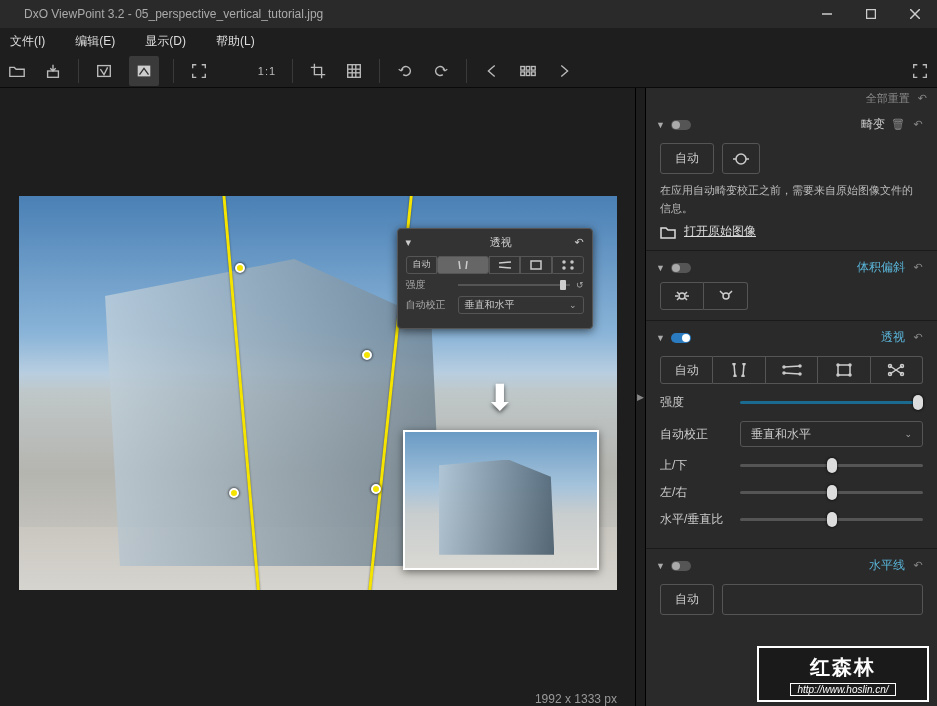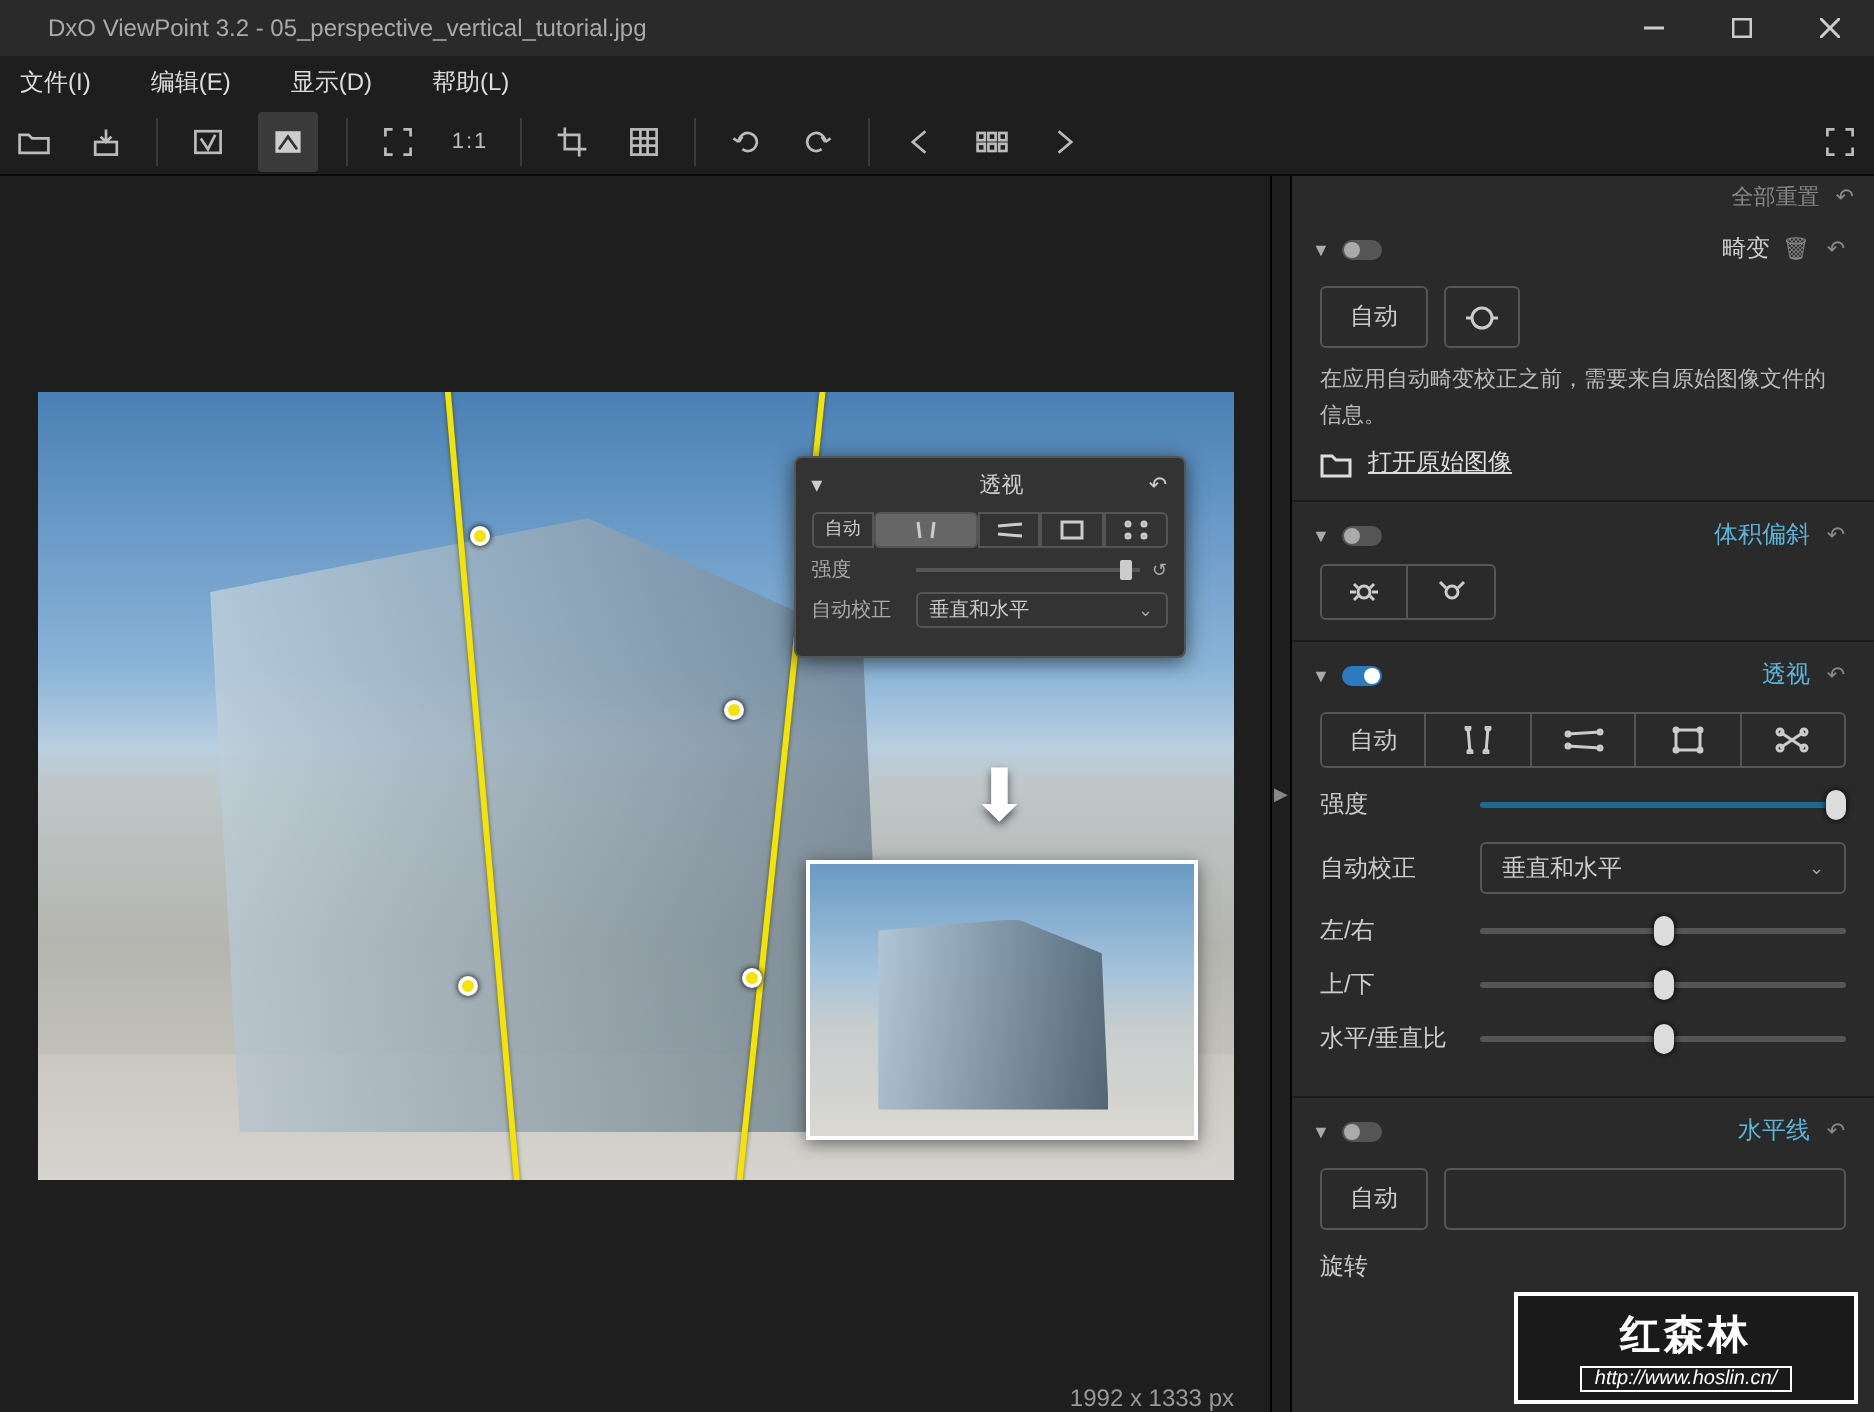--- a/index.html
+++ b/index.html
@@ -20,21 +20,21 @@
 
 .menubar { height: 26px; display: flex; align-items: center; padding-left: 6px; gap: 22px; }
 .menuitem { color: #ddd; font-size: 12px; cursor: pointer; padding: 2px 4px; }
 
 .toolbar { height: 34px; background: #1e1e1e; border-bottom: 1px solid #0a0a0a; display: flex; align-items: center; padding: 0 6px; gap: 14px; }
 .toolbar .tbtn { width: 22px; height: 22px; display: flex; align-items: center; justify-content: center; color: #bbb; cursor: pointer; }
 .toolbar .sep { width: 1px; height: 24px; background: #3a3a3a; }
 .toolbar .tbtn.active { background: #3a3a3a; border-radius: 2px; padding: 4px; width: 30px; height: 30px; }
 .toolbar .spacer { flex: 1; }
 .toolbar svg { width: 18px; height: 18px; }
-.onetoone { font-size: 11px; letter-spacing: 1px; }
+.onetoone { font-size: 11px; letter-spacing: 1px; margin-left: 32px; }
 
 .main { display: flex; height: calc(706px - 28px - 26px - 34px); }
 .canvas-area { flex: 1; background: #1e1e1e; position: relative; display:flex; flex-direction:column;}
 .img-holder { flex:1; display:flex; align-items:center; justify-content:center; padding: 20px 14px 10px 14px;}
 .fake-img {
   width: 598px; height: 394px; position: relative; overflow: hidden;
   background: linear-gradient(to bottom, #4a80b5 0%, #8ab4d8 35%, #b8cee0 45%, #bfc7c8 50%, #b5b5b0 70%, #d0cec8 100%);
 }
 .building {
   position:absolute; left:12%; bottom:6%; width:62%; height:78%;
@@ -435,27 +435,27 @@
             </div>
         </div>
         <div class="ctrl-row">
           <div class="lbl">自动校正</div>
           <div class="sel">
             <span>垂直和水平</span>
               <span class="caret">⌄</span>
           </div>
         </div>
         <div class="ctrl-row">
-          <div class="lbl">左/右</div>
+          <div class="lbl">上/下</div>
           <div class="slider gray">
               <div class="knob" style="left:calc(50% - 5px)"></div>
             </div>
         </div>
         <div class="ctrl-row">
-          <div class="lbl">上/下</div>
+          <div class="lbl">左/右</div>
           <div class="slider gray">
               <div class="knob" style="left:calc(50% - 5px)"></div>
             </div>
         </div>
         <div class="ctrl-row">
           <div class="lbl">水平/垂直比</div>
           <div class="slider gray">
               <div class="knob" style="left:calc(50% - 5px)"></div>
             </div>
         </div>
@@ -467,23 +467,20 @@
         <span class="chev">▼</span>
         <span class="tog"></span>
         <span class="title accent">水平线</span>
         <span class="ic">↶</span>
       </div>
       <div class="sec-body">
         <div class="btnrow">
           <div class="pbtn">自动</div>
           <div class="pbtn ic" style="flex:1"></div>
         </div>
-        <div class="ctrl-row" style="margin-bottom:0">
-          <div class="lbl">旋转</div>
-        </div>
       </div>
     </div>
 
     <div class="watermark">
       <div class="big">红森林</div>
       <div class="url">http://www.hoslin.cn/</div>
     </div>
   </div>
 </div>
 

